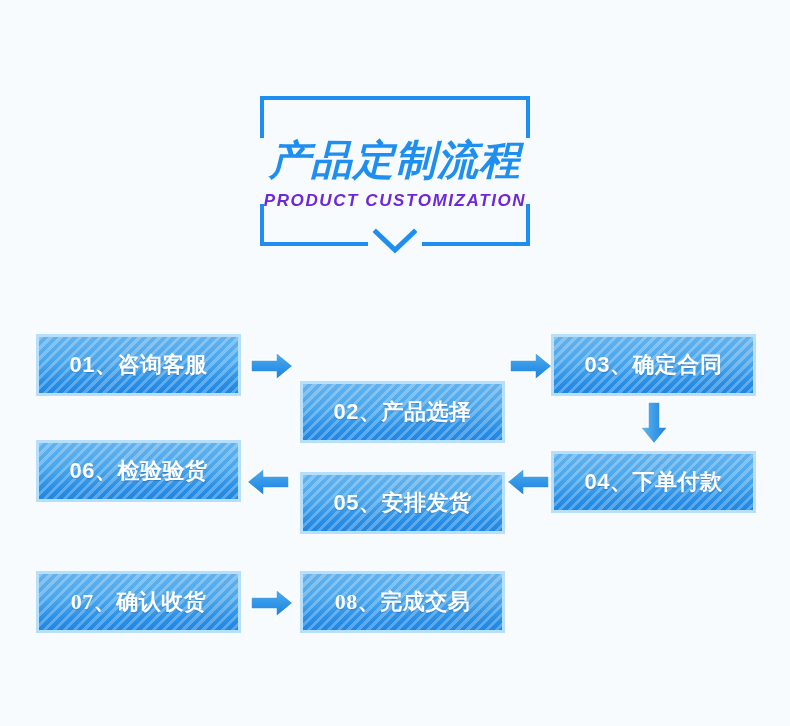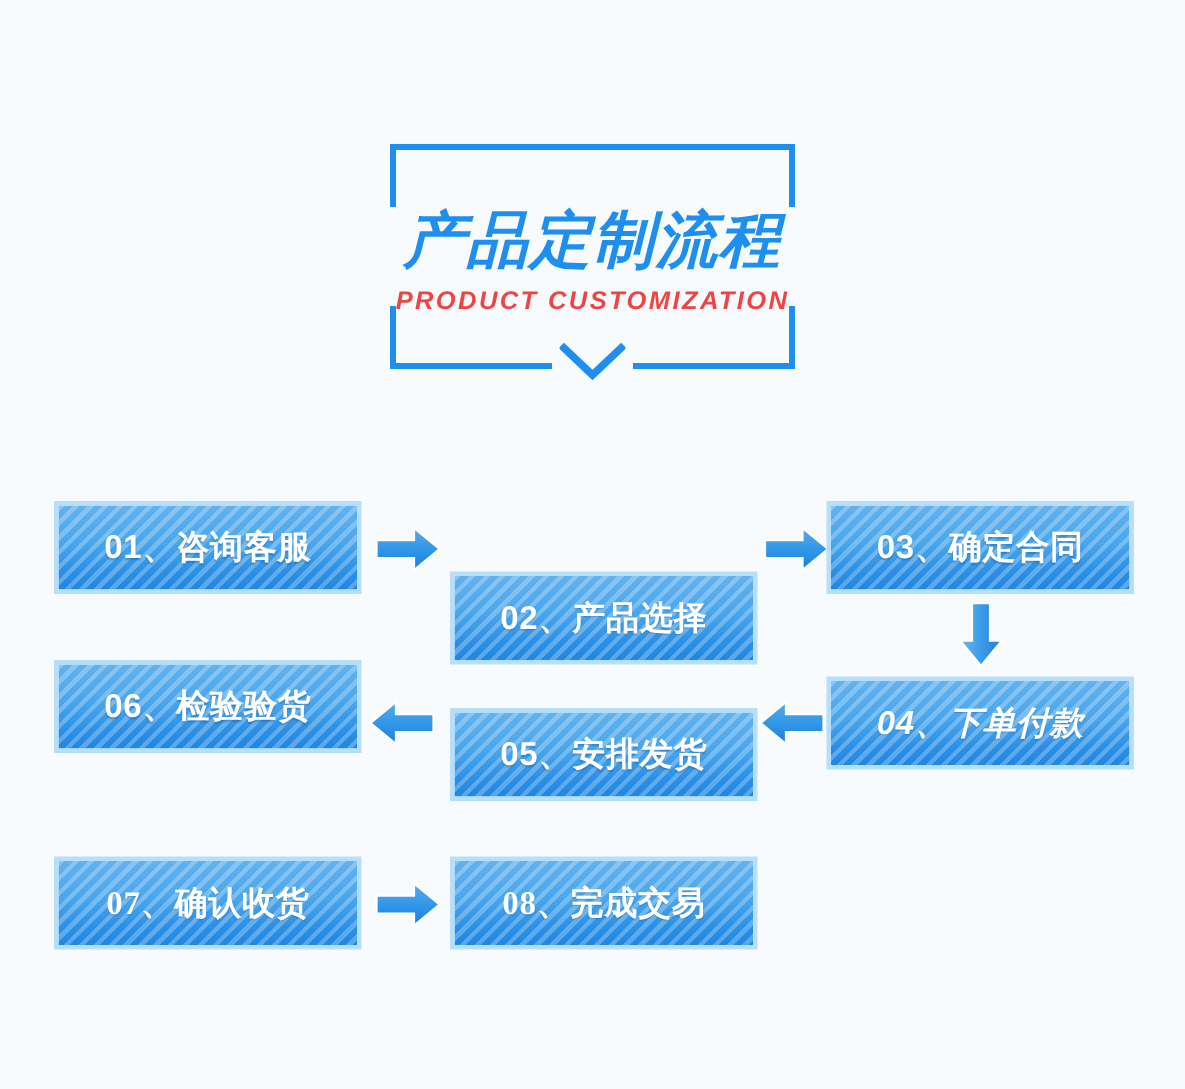--- a/index.html
+++ b/index.html
@@ -107,21 +107,21 @@
   }
   .title-en {
     position: absolute;
     left: 0;
     top: 94px;
     width: 270px;
     text-align: center;
     font-size: 17px;
     line-height: 22px;
     font-weight: bold;
-    color: #ef4444;
+    color: #6d28d9;
     letter-spacing: 1.6px;
     white-space: nowrap;
   }
 
   
   .flow {
     position: absolute;
     left: 0;
     top: 0;
     width: 790px;
@@ -170,21 +170,21 @@
   
   .s01 { left: 36px;  top: 334px; }
   .s02 { left: 300px; top: 334px; margin-top: 47px; }
   .s03 { left: 551px; top: 334px; }
   .a1  { left: 249px; top: 349px; }
   .a2  { left: 508px; top: 349px; }
 
   
   .s06 { left: 36px;  top: 440px; }
   .s05 { left: 300px; top: 472px; }
-  .s04 { left: 551px; top: 451px; font-style: italic; }
+  .s04 { left: 551px; top: 451px; }
   .a3  { left: 245px; top: 465px; }
   .a4  { left: 505px; top: 465px; }
 
   
   .ad  { left: 637px; top: 400px; }
 
   
   .s07 { left: 36px;  top: 571px; font-family: Liberation Serif, serif; }
   .s08 { left: 300px; top: 571px; font-family: Liberation Serif, serif; }
   .a5  { left: 249px; top: 586px; }

